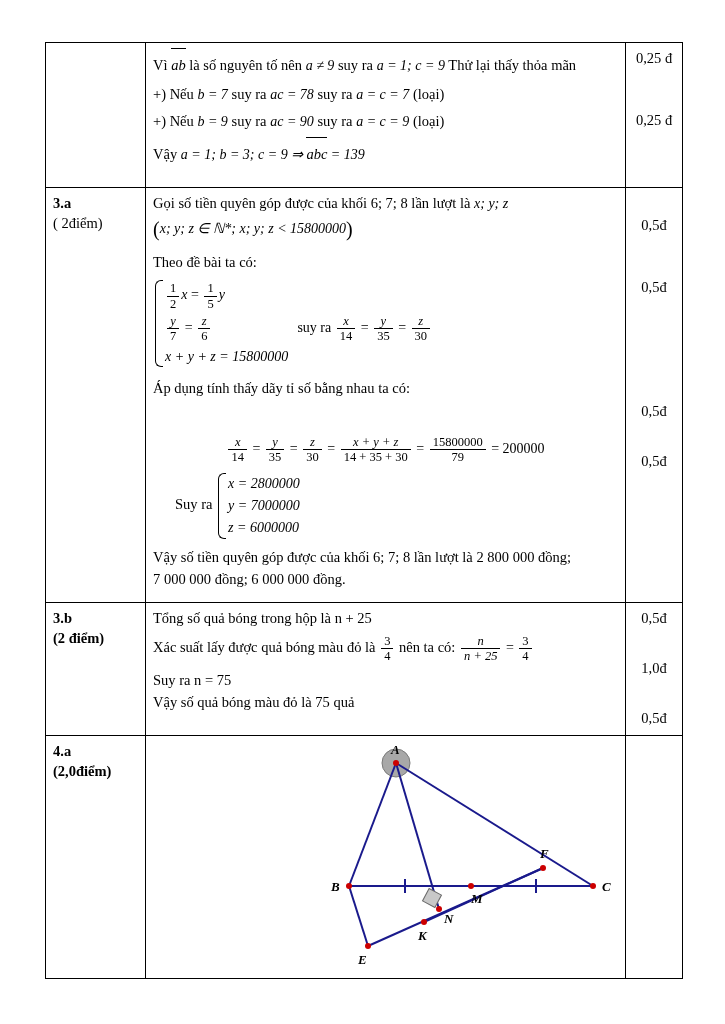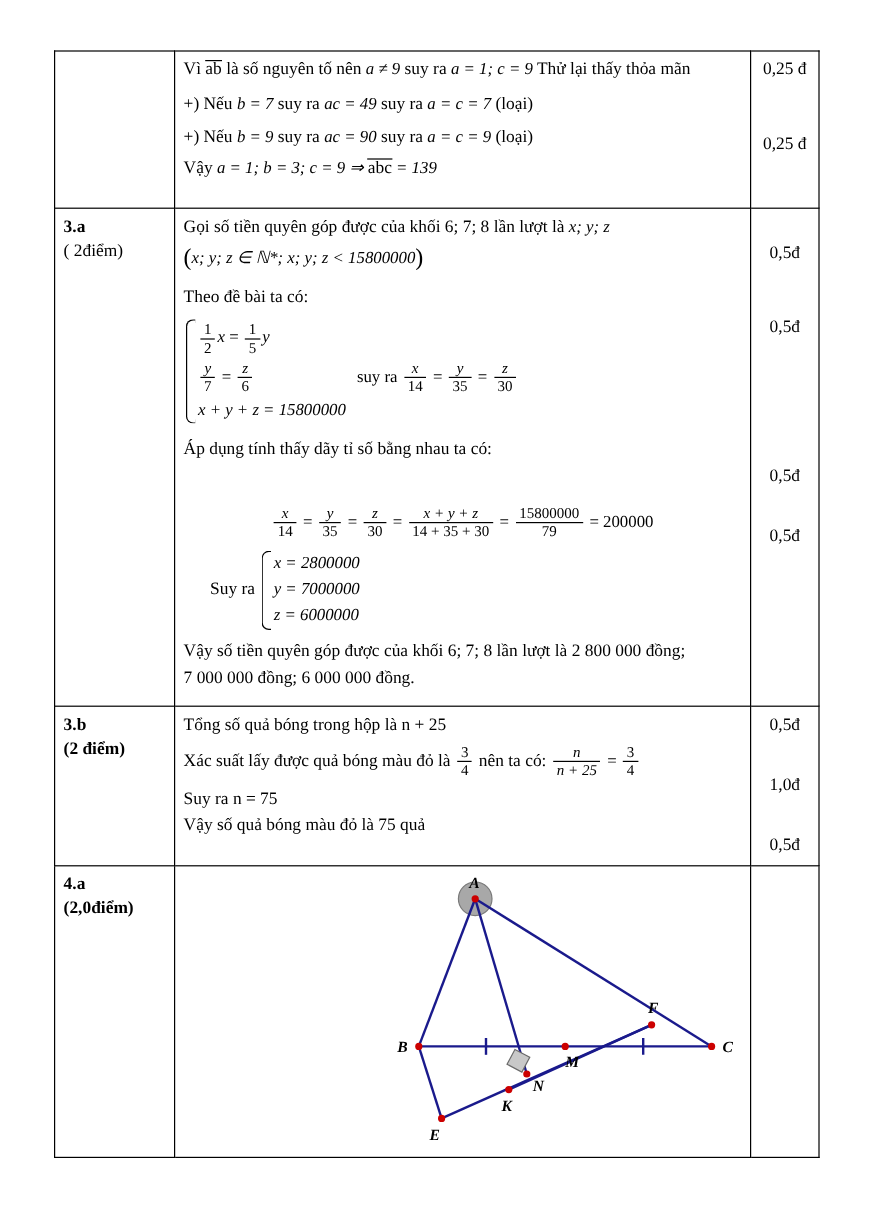--- a/index.html
+++ b/index.html
@@ -55,23 +55,24 @@
   .line { margin: 0 0 6px 0; }
   .line-tight { margin: 0 0 2px 0; }
   .gap-top { margin-top: 9px; }
 
   
   .mi { font-family: "Liberation Serif", serif; font-style: italic; }
   .mn, .mo { font-family: "Liberation Serif", serif; font-style: normal; }
   .math { font-size: 14px; white-space: nowrap; margin-top: 37px; }
   .overline-ab {
     border-top: 1px solid #000;
-    padding-top: 0px;
+    padding-top: 9px;
     display: inline-block;
     line-height: 1.05;
+    font-style: italic;
   }
   .frac {
     display: inline-block;
     vertical-align: middle;
     text-align: center;
     font-size: 12.5px;
     line-height: 1.15;
     margin: 0 2px;
   }
   .frac .num { display: block; padding: 0 3px; }
@@ -123,21 +124,21 @@
 
       <tr>
         <td class="label-cell">
           <span></span>
         </td>
         <td>
           <div class="line">
             <span>Vì </span><span class="overline-ab">ab</span><span> là số nguyên tố nên </span><span class="math mi">a ≠ 9</span><span> suy ra </span><span class="math mi">a = 1; c = 9</span><span> Thử lại thấy thỏa mãn</span>
           </div>
           <div class="line gap-top">
-            <span>+) Nếu </span><span class="math mi">b = 7</span><span> suy ra </span><span class="math mi">ac = 49</span><span> suy ra </span><span class="math mi">a = c = 7</span><span> (loại)</span>
+            <span>+) Nếu </span><span class="math mi">b = 7</span><span> suy ra </span><span class="math mi">ac = 78</span><span> suy ra </span><span class="math mi">a = c = 7</span><span> (loại)</span>
           </div>
           <div class="line">
             <span>+) Nếu </span><span class="math mi">b = 9</span><span> suy ra </span><span class="math mi">ac = 90</span><span> suy ra </span><span class="math mi">a = c = 9</span><span> (loại)</span>
           </div>
           <div class="line">
             <span>Vậy </span><span class="math mi">a = 1; b = 3; c = 9 ⇒ </span><span class="overline-ab">abc</span><span class="math mi"> = 139</span>
           </div>
           <div class="sp-1"></div>
         </td>
         <td class="score-cell">

